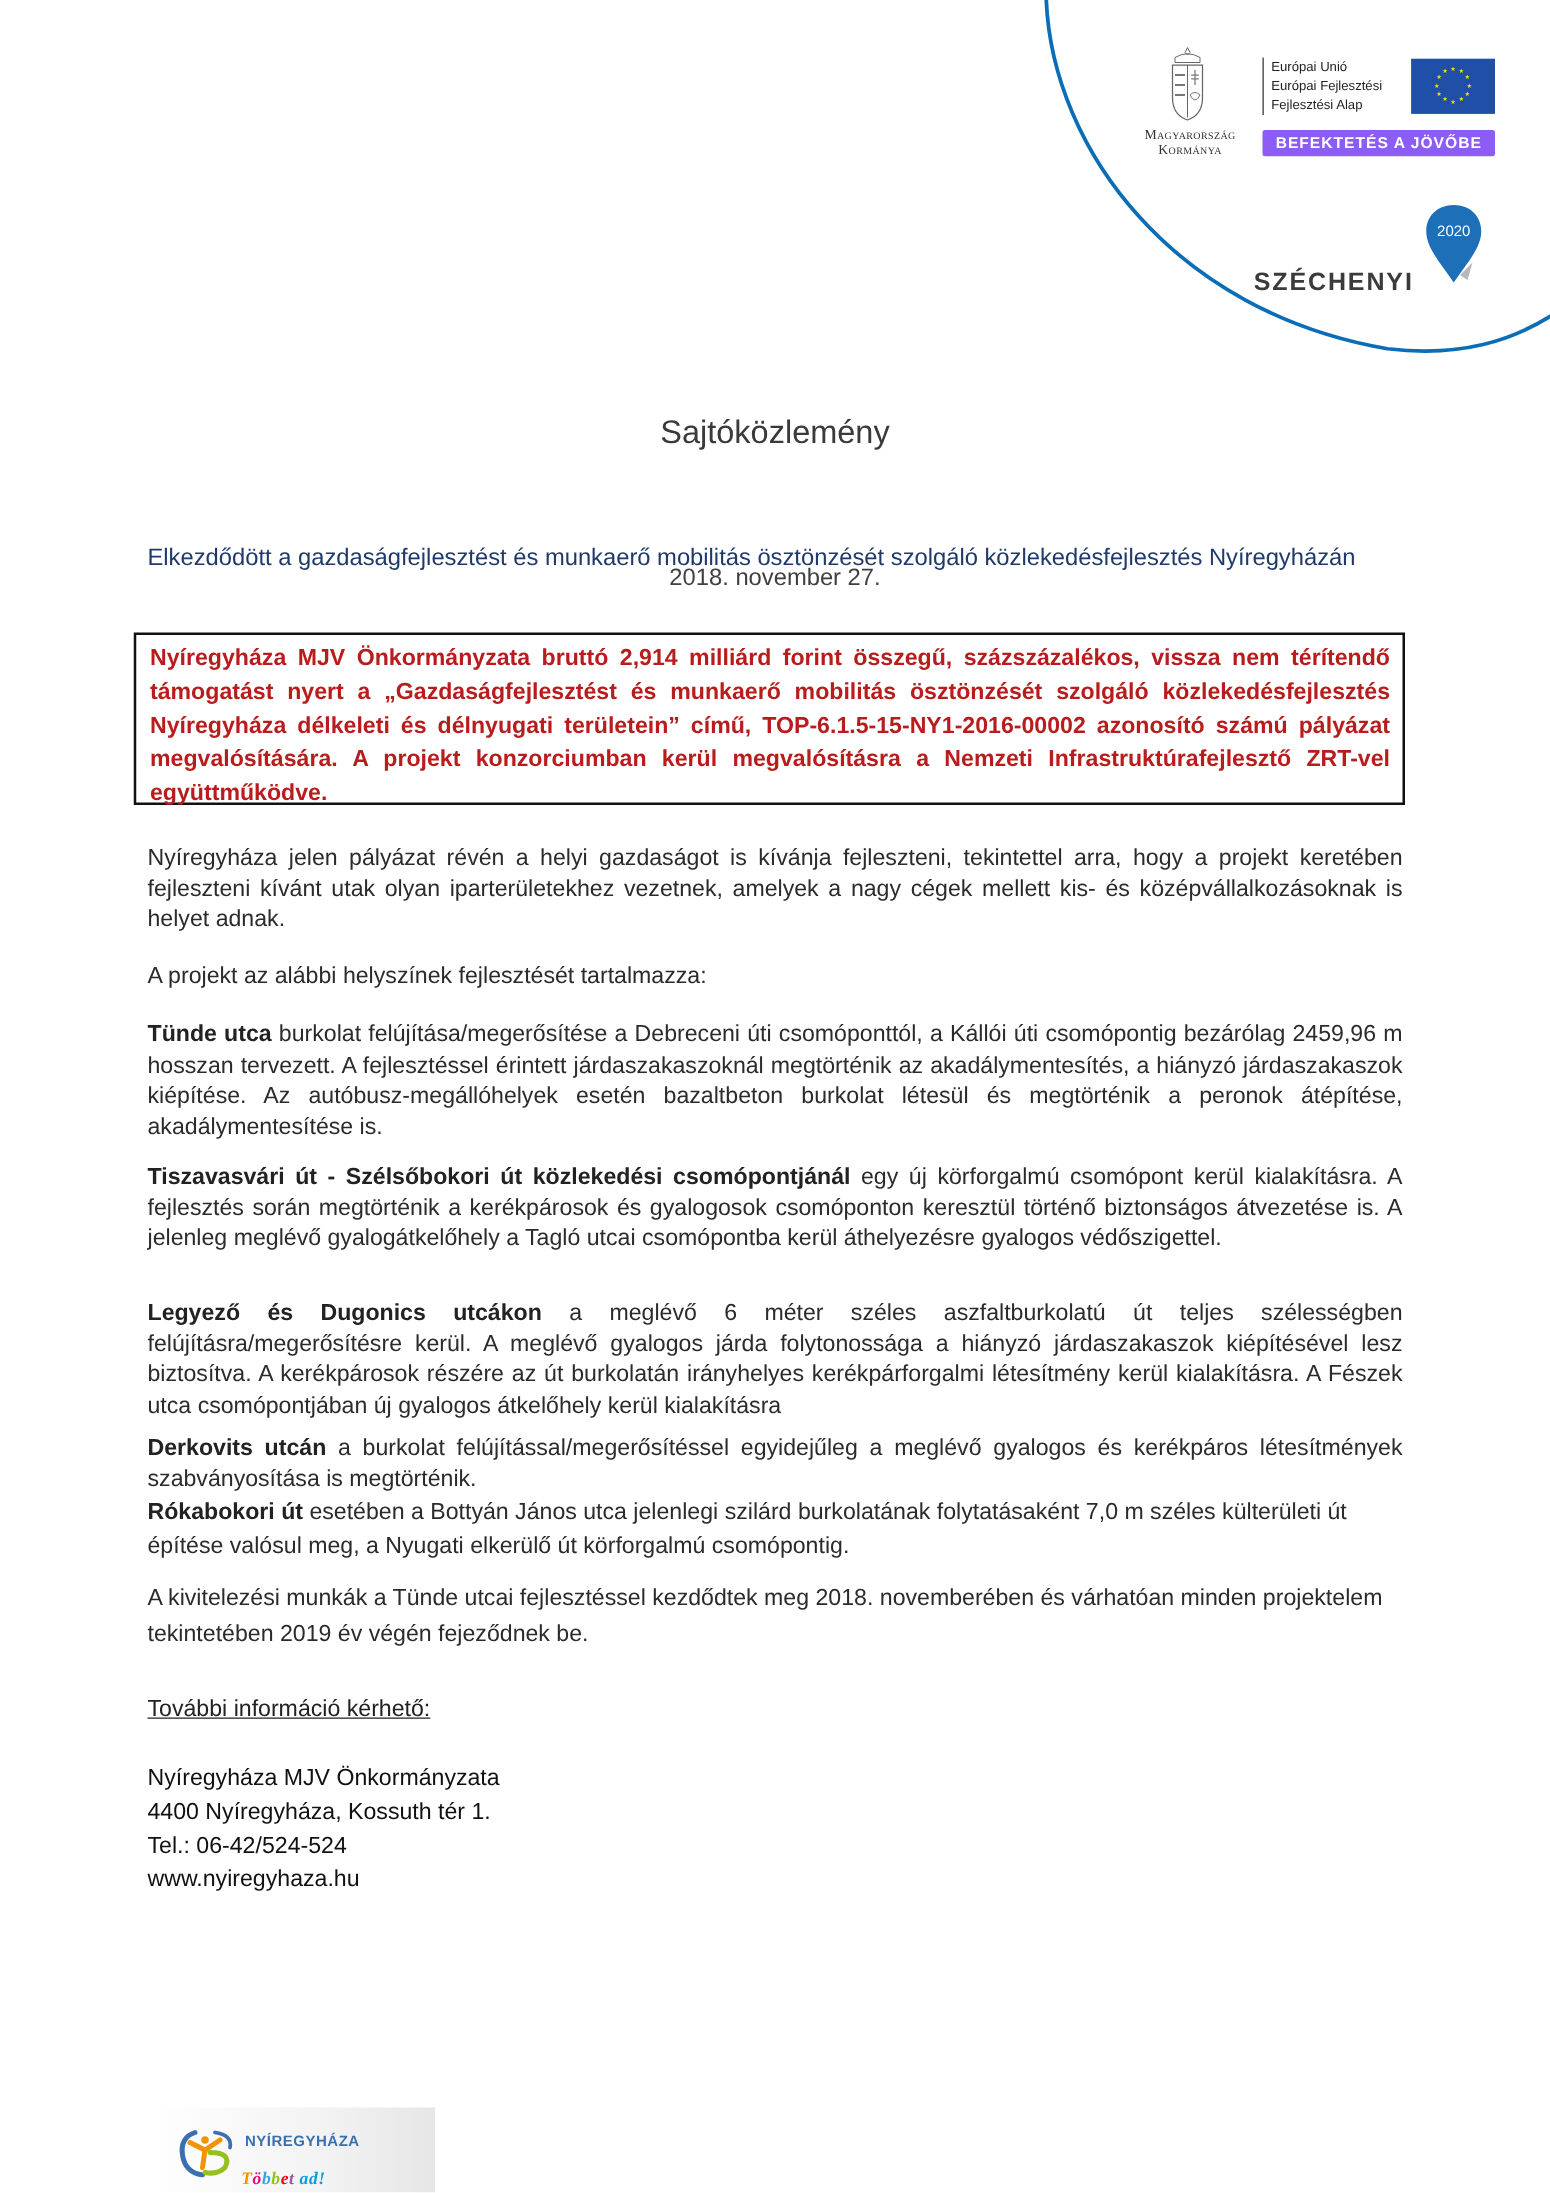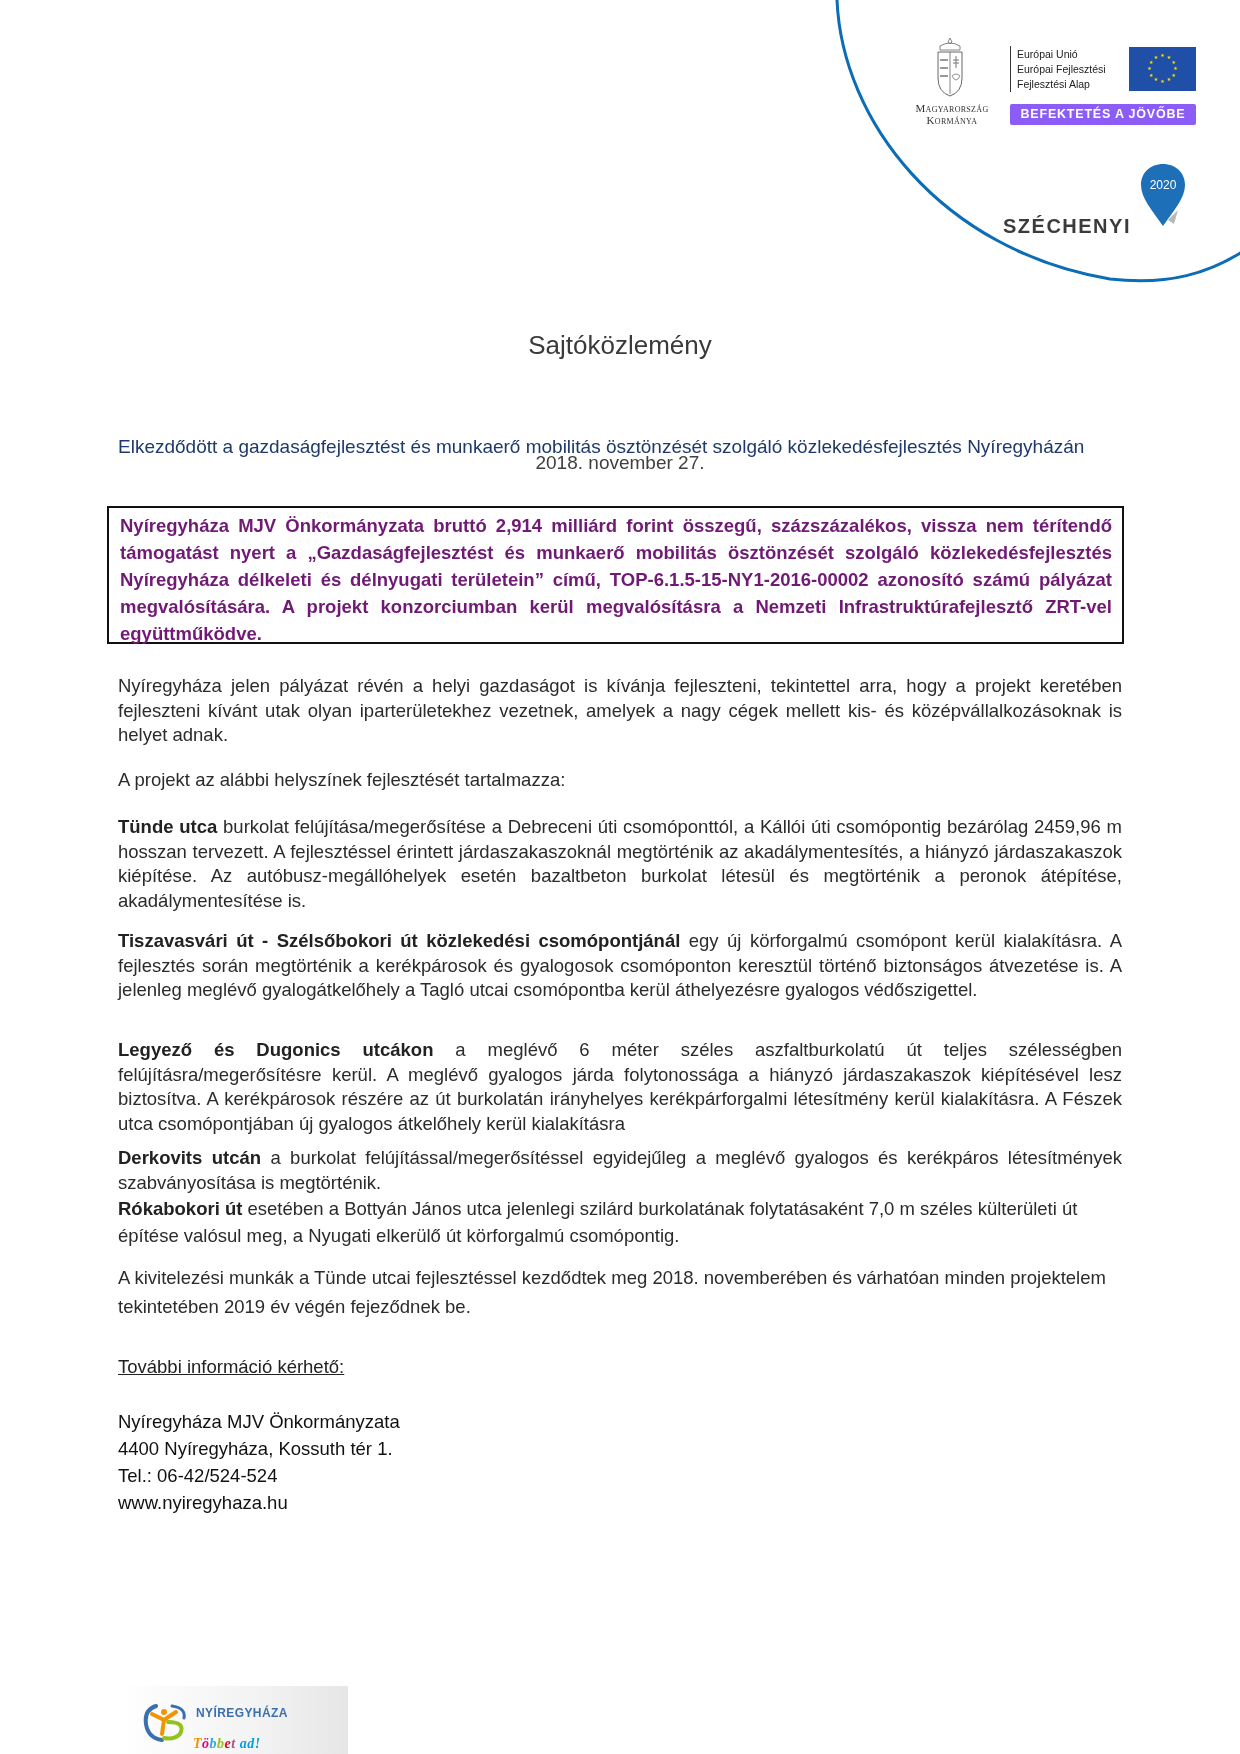--- a/index.html
+++ b/index.html
@@ -26,21 +26,21 @@
     .szechenyi { position: absolute; left: 1003px; top: 174px; font-weight: bold; font-size: 20px; color: #3b3b3b; letter-spacing: 1.5px; margin-top: 41px; }
     .szechenyi-pin { position: absolute; left: 1140px; top: 162px; width: 46px; height: 68px; }
     .szechenyi-pin svg { display: block; }
 
     
     .page-title { position: absolute; left: 0; width: 1240px; top: 330px; text-align: center; font-size: 26px; color: #3a3a3a; }
     .subtitle { position: absolute; left: 118px; width: 1004px; top: 396px; font-size: 19px; line-height: 27px; color: #1f3a6a; text-align: justify; text-align-last: left; margin-top: 37px; }
     .date { position: absolute; left: 0; width: 1240px; top: 452px; text-align: center; font-size: 19px; color: #404040; }
 
     .lead-box { position: absolute; left: 107px; top: 506px; width: 1017px; height: 138px; border: 2px solid #111; padding: 4px 10px 0 11px; }
-    .lead-box p { font-size: 18.5px; line-height: 27px; font-weight: bold; color: #701a75; text-align: justify; }
+    .lead-box p { font-size: 18.5px; line-height: 27px; font-weight: bold; color: #b91c1c; text-align: justify; }
 
     .para { position: absolute; left: 118px; width: 1004px; font-size: 18.5px; line-height: 24.5px; color: #2b2b2b; text-align: justify; }
     .para b { font-weight: bold; color: #222; }
     .para.single { text-align: left; }
 
     .contact { position: absolute; left: 118px; top: 1408px; font-size: 18.5px; line-height: 27px; color: #111; }
     .more-info { position: absolute; left: 118px; top: 1356px; font-size: 18.5px; color: #222; text-decoration: underline; }
 
     
     .footer-logo { position: absolute; left: 120px; top: 1686px; width: 228px; height: 68px;

